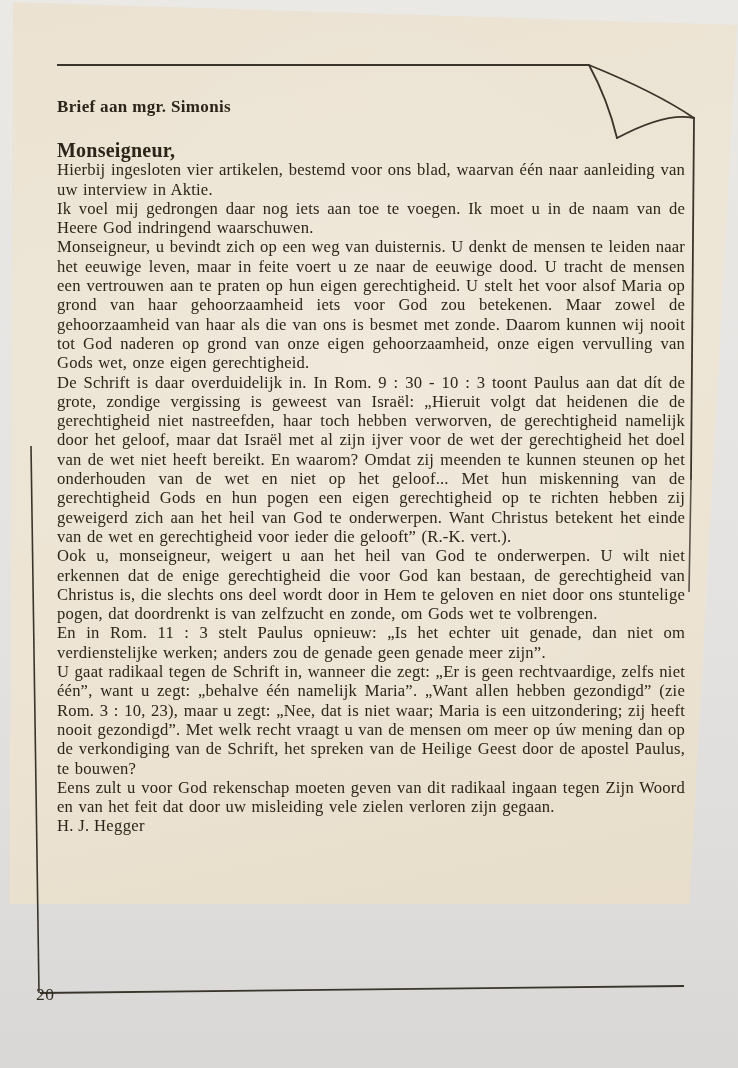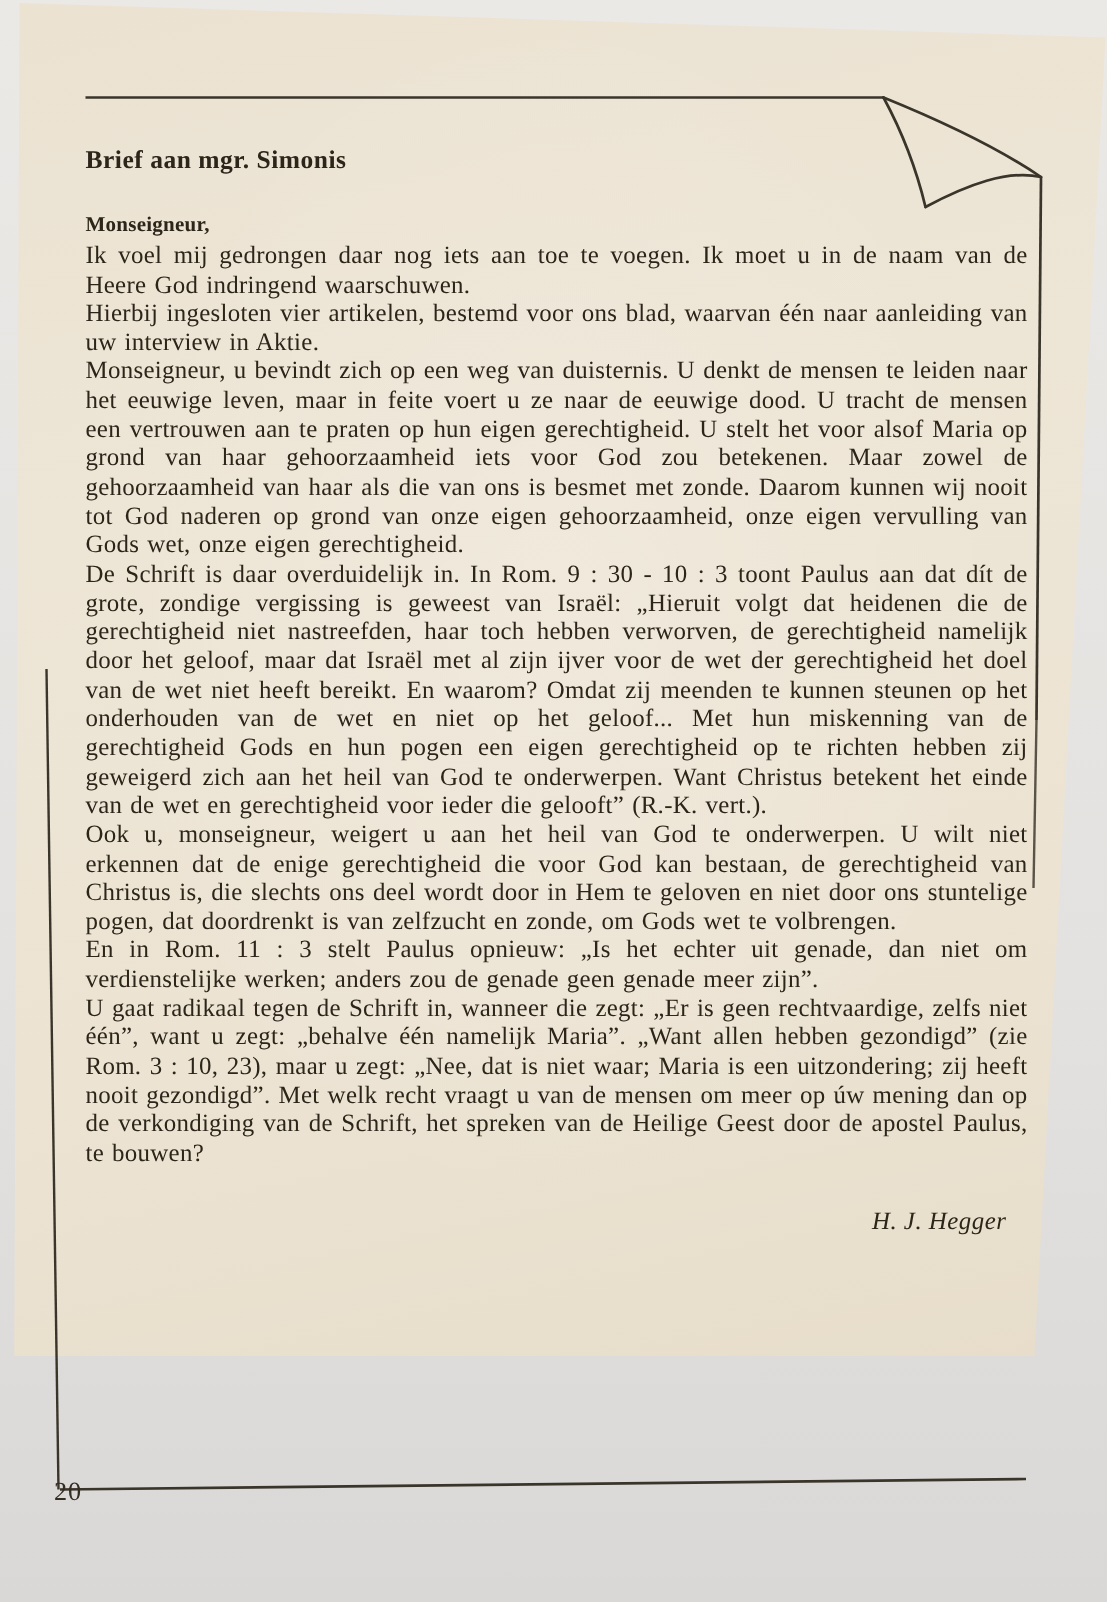--- a/index.html
+++ b/index.html
@@ -37,42 +37,40 @@
     color: #2c2519;
   }
   .letter-title {
     font-size: 17px;
     line-height: 19px;
     font-weight: bold;
     letter-spacing: 0.02em;
     margin: 0 0 25px 0;
   }
   .letter-salutation {
-    font-size: 14px;
+    font-size: 20px;
     line-height: 19.3px;
     font-weight: bold;
     letter-spacing: 0.012em;
     margin: 0;
   }
   .letter-paragraph {
     font-size: 16.6px;
     line-height: 19.3px;
     letter-spacing: 0.012em;
     word-spacing: 0.06em;
     text-align: justify;
     margin: 0;
   }
   .letter-signature {
     font-size: 16.6px;
     line-height: 19.3px;
     letter-spacing: 0.02em;
-    text-align: right;
     padding-right: 14px;
-    margin: 26px 0 0 0;
-    font-style: italic;
+    margin: 0 0 0 0;
   }
   .page-number {
     position: absolute;
     left: 36px;
     top: 984px;
     font-size: 17.5px;
     letter-spacing: 0.03em;
     color: #342d22;
   }
 </style>
@@ -95,25 +93,26 @@
     <path d="M 691 480 L 689 592" stroke="#5a5448" stroke-width="1.6" fill="none"></path>
 
     <path d="M 40 993 L 684 986" stroke="#3a352b" stroke-width="1.8" fill="none"></path>
 
     <path d="M 31 446 L 39 993" stroke="#3a352b" stroke-width="1.6" fill="none"></path>
   </svg>
 
   <div class="content">
     <h1 class="letter-title">Brief aan mgr. Simonis</h1>
     <p class="letter-salutation">Monseigneur,</p>
+    <p class="letter-paragraph">Hierbij ingesloten vier artikelen, bestemd voor ons blad, waarvan één naar aanleiding van uw interview in Aktie.</p>
     <p class="letter-paragraph">Ik voel mij gedrongen daar nog iets aan toe te voegen. Ik moet u in de naam van de Heere God indringend waarschuwen.</p>
-    <p class="letter-paragraph">Hierbij ingesloten vier artikelen, bestemd voor ons blad, waarvan één naar aanleiding van uw interview in Aktie.</p>
     <p class="letter-paragraph">Monseigneur, u bevindt zich op een weg van duisternis. U denkt de mensen te leiden naar het eeuwige leven, maar in feite voert u ze naar de eeuwige dood. U tracht de mensen een vertrouwen aan te praten op hun eigen gerechtigheid. U stelt het voor alsof Maria op grond van haar gehoorzaamheid iets voor God zou betekenen. Maar zowel de gehoorzaamheid van haar als die van ons is besmet met zonde. Daarom kunnen wij nooit tot God naderen op grond van onze eigen gehoorzaamheid, onze eigen vervulling van Gods wet, onze eigen gerechtigheid.</p>
     <p class="letter-paragraph">De Schrift is daar overduidelijk in. In Rom. 9 : 30 - 10 : 3 toont Paulus aan dat dít de grote, zondige vergissing is geweest van Israël: „Hieruit volgt dat heidenen die de gerechtigheid niet nastreefden, haar toch hebben verworven, de gerechtigheid namelijk door het geloof, maar dat Israël met al zijn ijver voor de wet der gerechtigheid het doel van de wet niet heeft bereikt. En waarom? Omdat zij meenden te kunnen steunen op het onderhouden van de wet en niet op het geloof... Met hun miskenning van de gerechtigheid Gods en hun pogen een eigen gerechtigheid op te richten hebben zij geweigerd zich aan het heil van God te onderwerpen. Want Christus betekent het einde van de wet en gerechtigheid voor ieder die gelooft” (R.-K. vert.).</p>
     <p class="letter-paragraph">Ook u, monseigneur, weigert u aan het heil van God te onderwerpen. U wilt niet erkennen dat de enige gerechtigheid die voor God kan bestaan, de gerechtigheid van Christus is, die slechts ons deel wordt door in Hem te geloven en niet door ons stuntelige pogen, dat doordrenkt is van zelfzucht en zonde, om Gods wet te volbrengen.</p>
     <p class="letter-paragraph">En in Rom. 11 : 3 stelt Paulus opnieuw: „Is het echter uit genade, dan niet om verdienstelijke werken; anders zou de genade geen genade meer zijn”.</p>
     <p class="letter-paragraph">U gaat radikaal tegen de Schrift in, wanneer die zegt: „Er is geen rechtvaardige, zelfs niet één”, want u zegt: „behalve één namelijk Maria”. „Want allen hebben gezondigd” (zie Rom. 3 : 10, 23), maar u zegt: „Nee, dat is niet waar; Maria is een uitzondering; zij heeft nooit gezondigd”. Met welk recht vraagt u van de mensen om meer op úw mening dan op de verkondiging van de Schrift, het spreken van de Heilige Geest door de apostel Paulus, te bouwen?</p>
+    <p class="letter-paragraph">Eens zult u voor God rekenschap moeten geven van dit radikaal ingaan tegen Zijn Woord en van het feit dat door uw misleiding vele zielen verloren zijn gegaan.</p>
     <p class="letter-signature">H. J. Hegger</p>
   </div>
 
   <div class="page-number">20</div>
 
 </div>
 
 </body></html>

